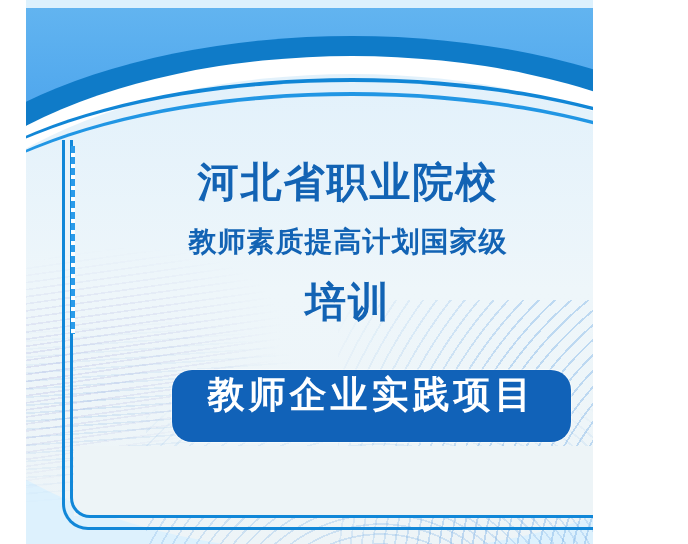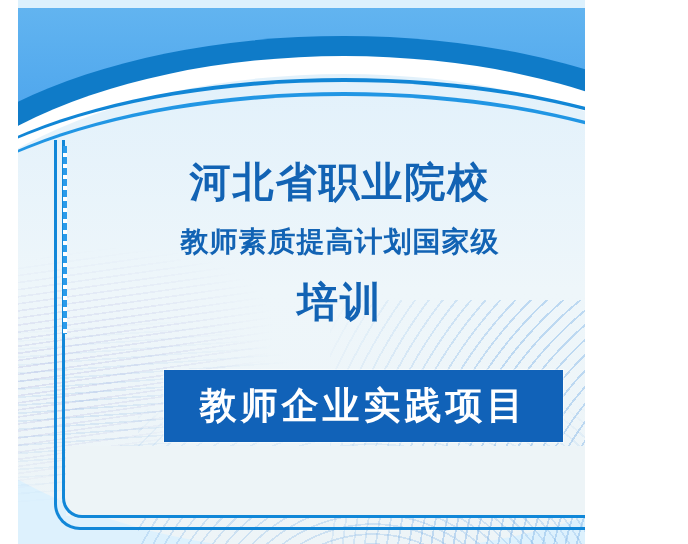--- a/index.html
+++ b/index.html
@@ -1,19 +1,19 @@
 <!DOCTYPE html>
 <html><head>
 <meta charset="utf-8">
 <style>
   html,body{margin:0;padding:0;background:#ffffff;}
   body{width:688px;height:544px;overflow:hidden;
        font-family:"DejaVu Sans","Liberation Sans",sans-serif;}
 
-  #poster{position:relative;width:585px;height:544px;background:#ffffff;overflow:hidden;}
+  #poster{position:relative;width:585px;height:544px;background:#ffffff;overflow:hidden;margin-left:8px;}
 
   
   .card{position:absolute;left:18px;top:0px;width:652px;height:544px;
         background:#ddf1fd;overflow:hidden;}
 
   
   .sky{position:absolute;left:0;top:8px;width:652px;height:112px;
        background:linear-gradient(180deg,#62b4f0 0%,#55abee 60%,#4ea5ec 100%);}
 
   
@@ -83,22 +83,22 @@
   
   .titles{position:absolute;left:44px;top:152px;width:556px;text-align:center;
           z-index:6;}
   .tline{display:block;color:#1263b4;font-weight:700;font-size:41px;
          line-height:60px;letter-spacing:2px;
          font-family:"DejaVu Sans","Liberation Sans",sans-serif;}
   .tline.wide{font-size:28px;letter-spacing:1px;}
 
   
   .banner{position:absolute;left:146px;top:370px;width:399px;height:72px;
-          background:#1162b8;display:flex;align-items:center;justify-content:center;
-          z-index:7;box-shadow:0 0 0 1px rgba(255,255,255,.55);}
+          background:#1162b8;display:flex;justify-content:center;
+          z-index:7;box-shadow:0 0 0 1px rgba(255,255,255,.55);border-radius:20px;}
   .banner-text{color:#ffffff;font-weight:700;font-size:37px;letter-spacing:4px;
                font-family:"DejaVu Sans","Liberation Sans",sans-serif;}
 
   
   .bottom-fill{position:absolute;left:48px;top:446px;width:548px;height:70px;
                background:#edf4f7;}
 </style>
 </head>
 <body>
 

